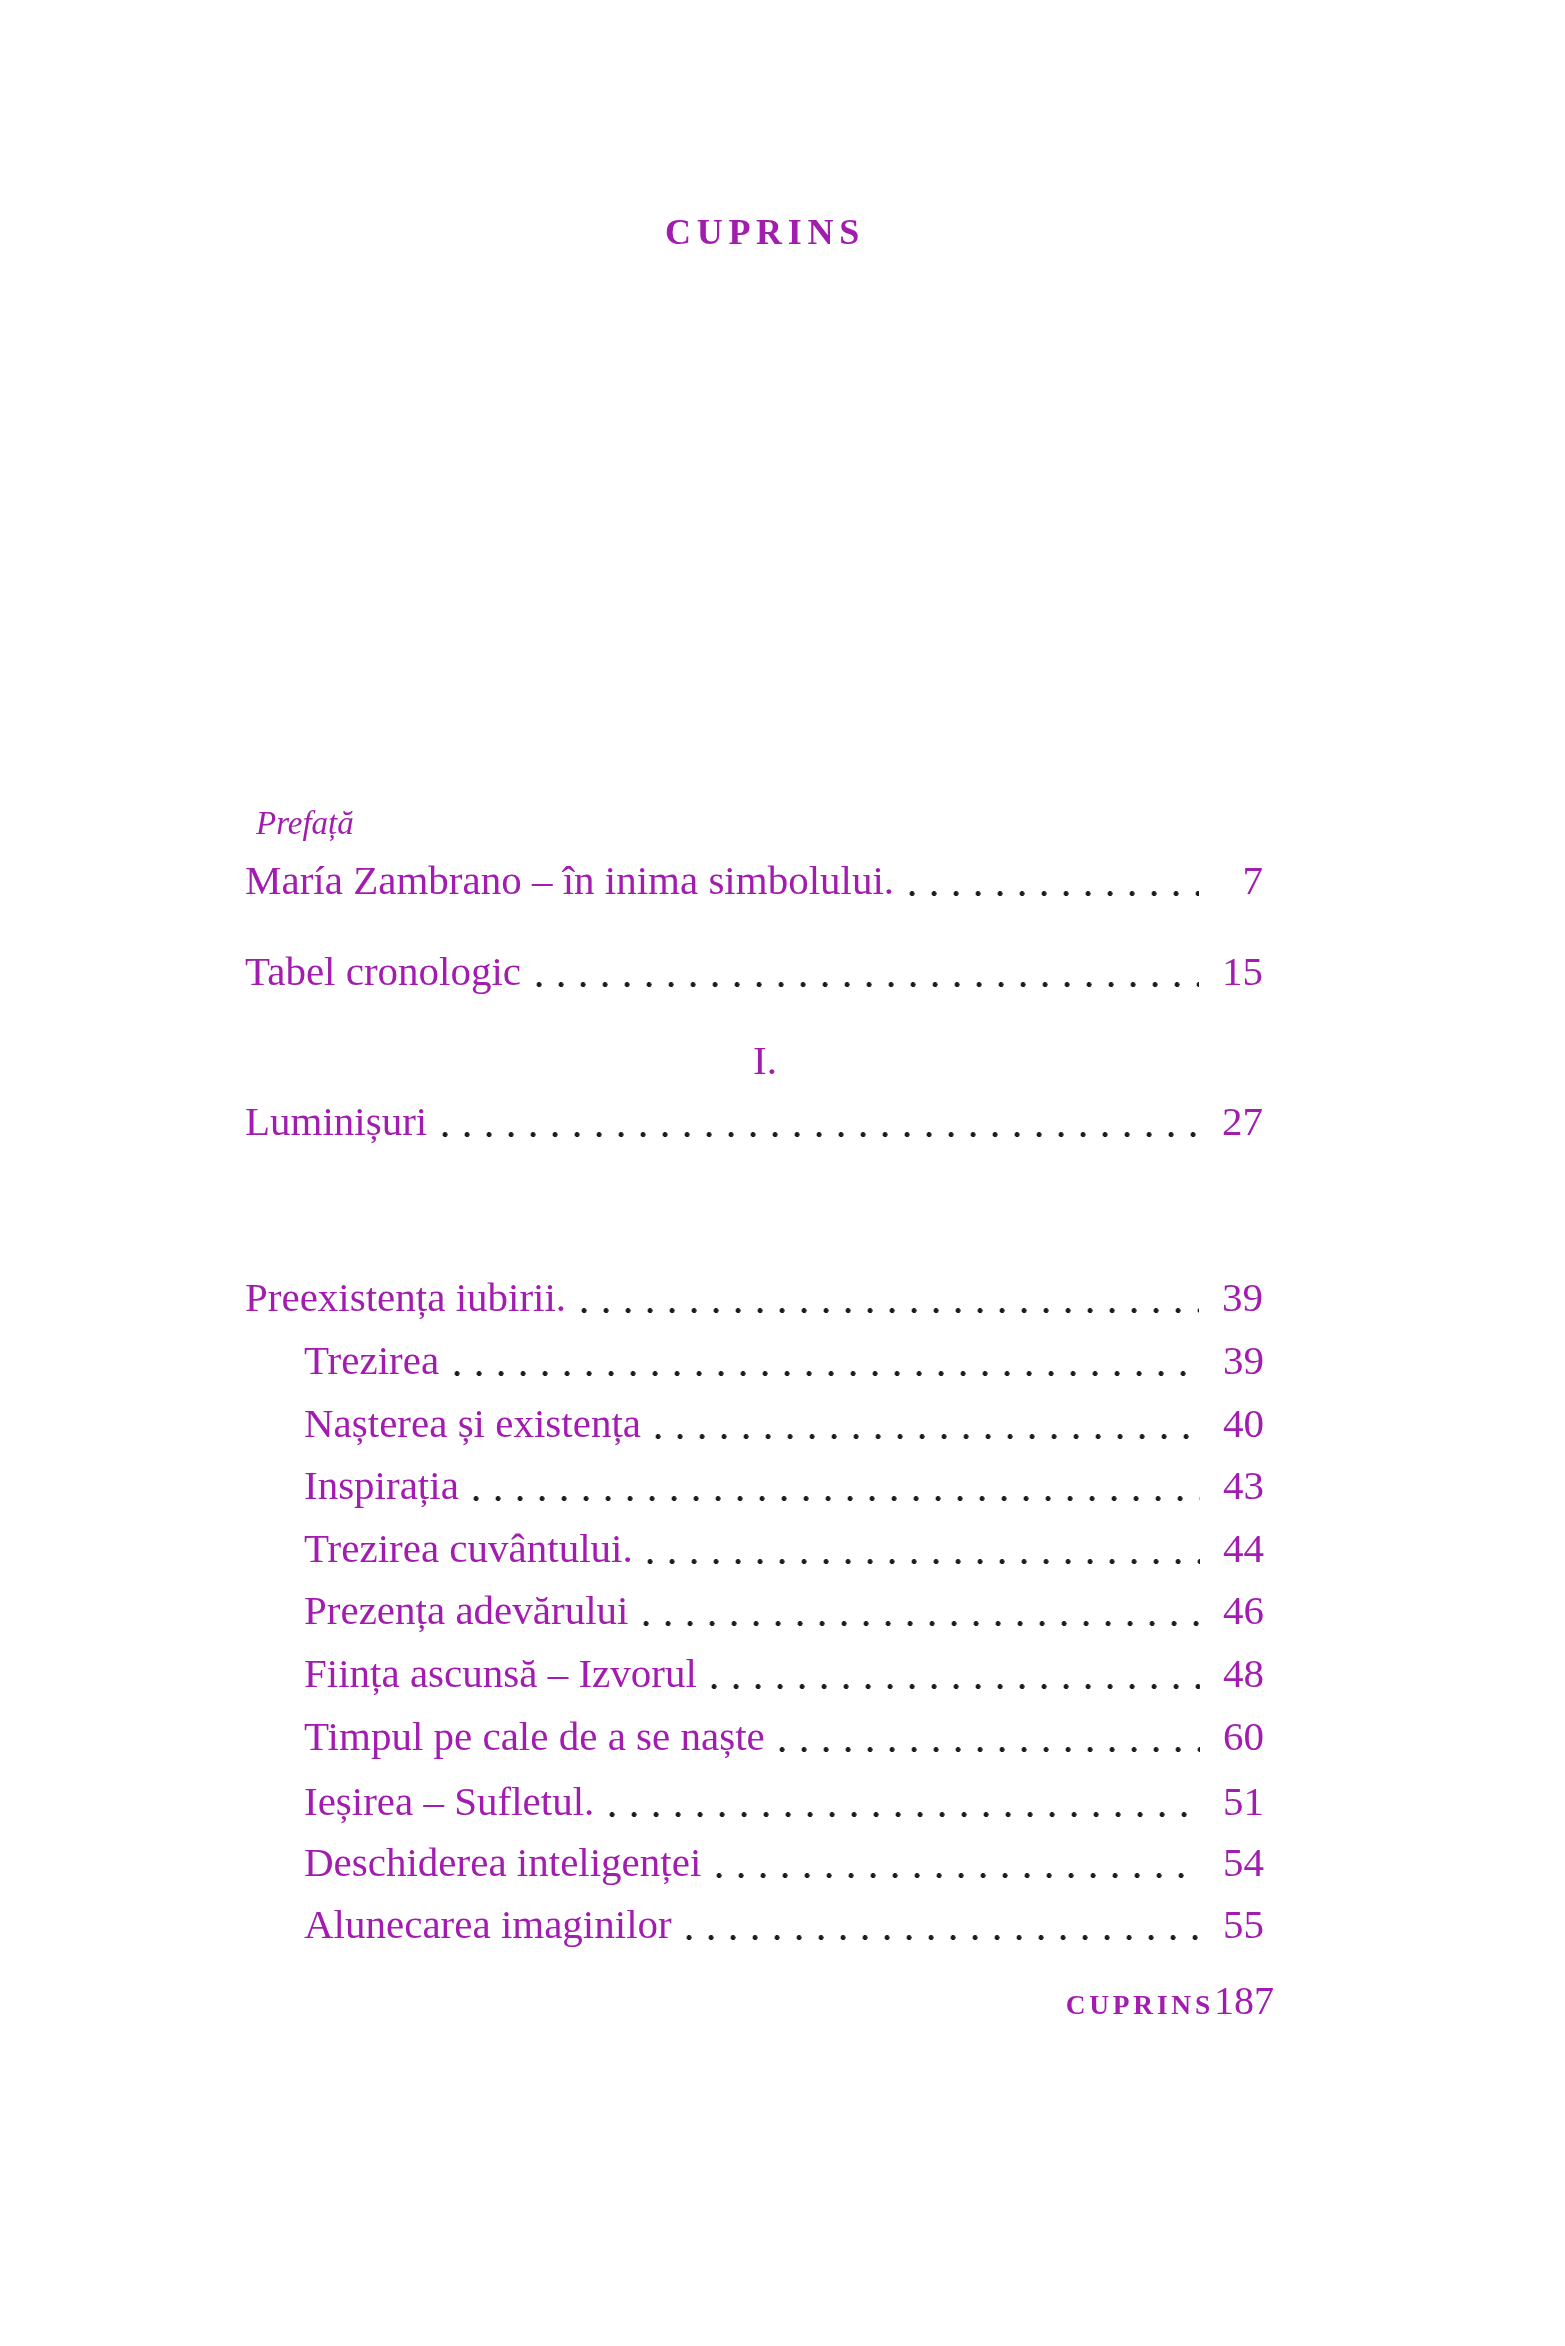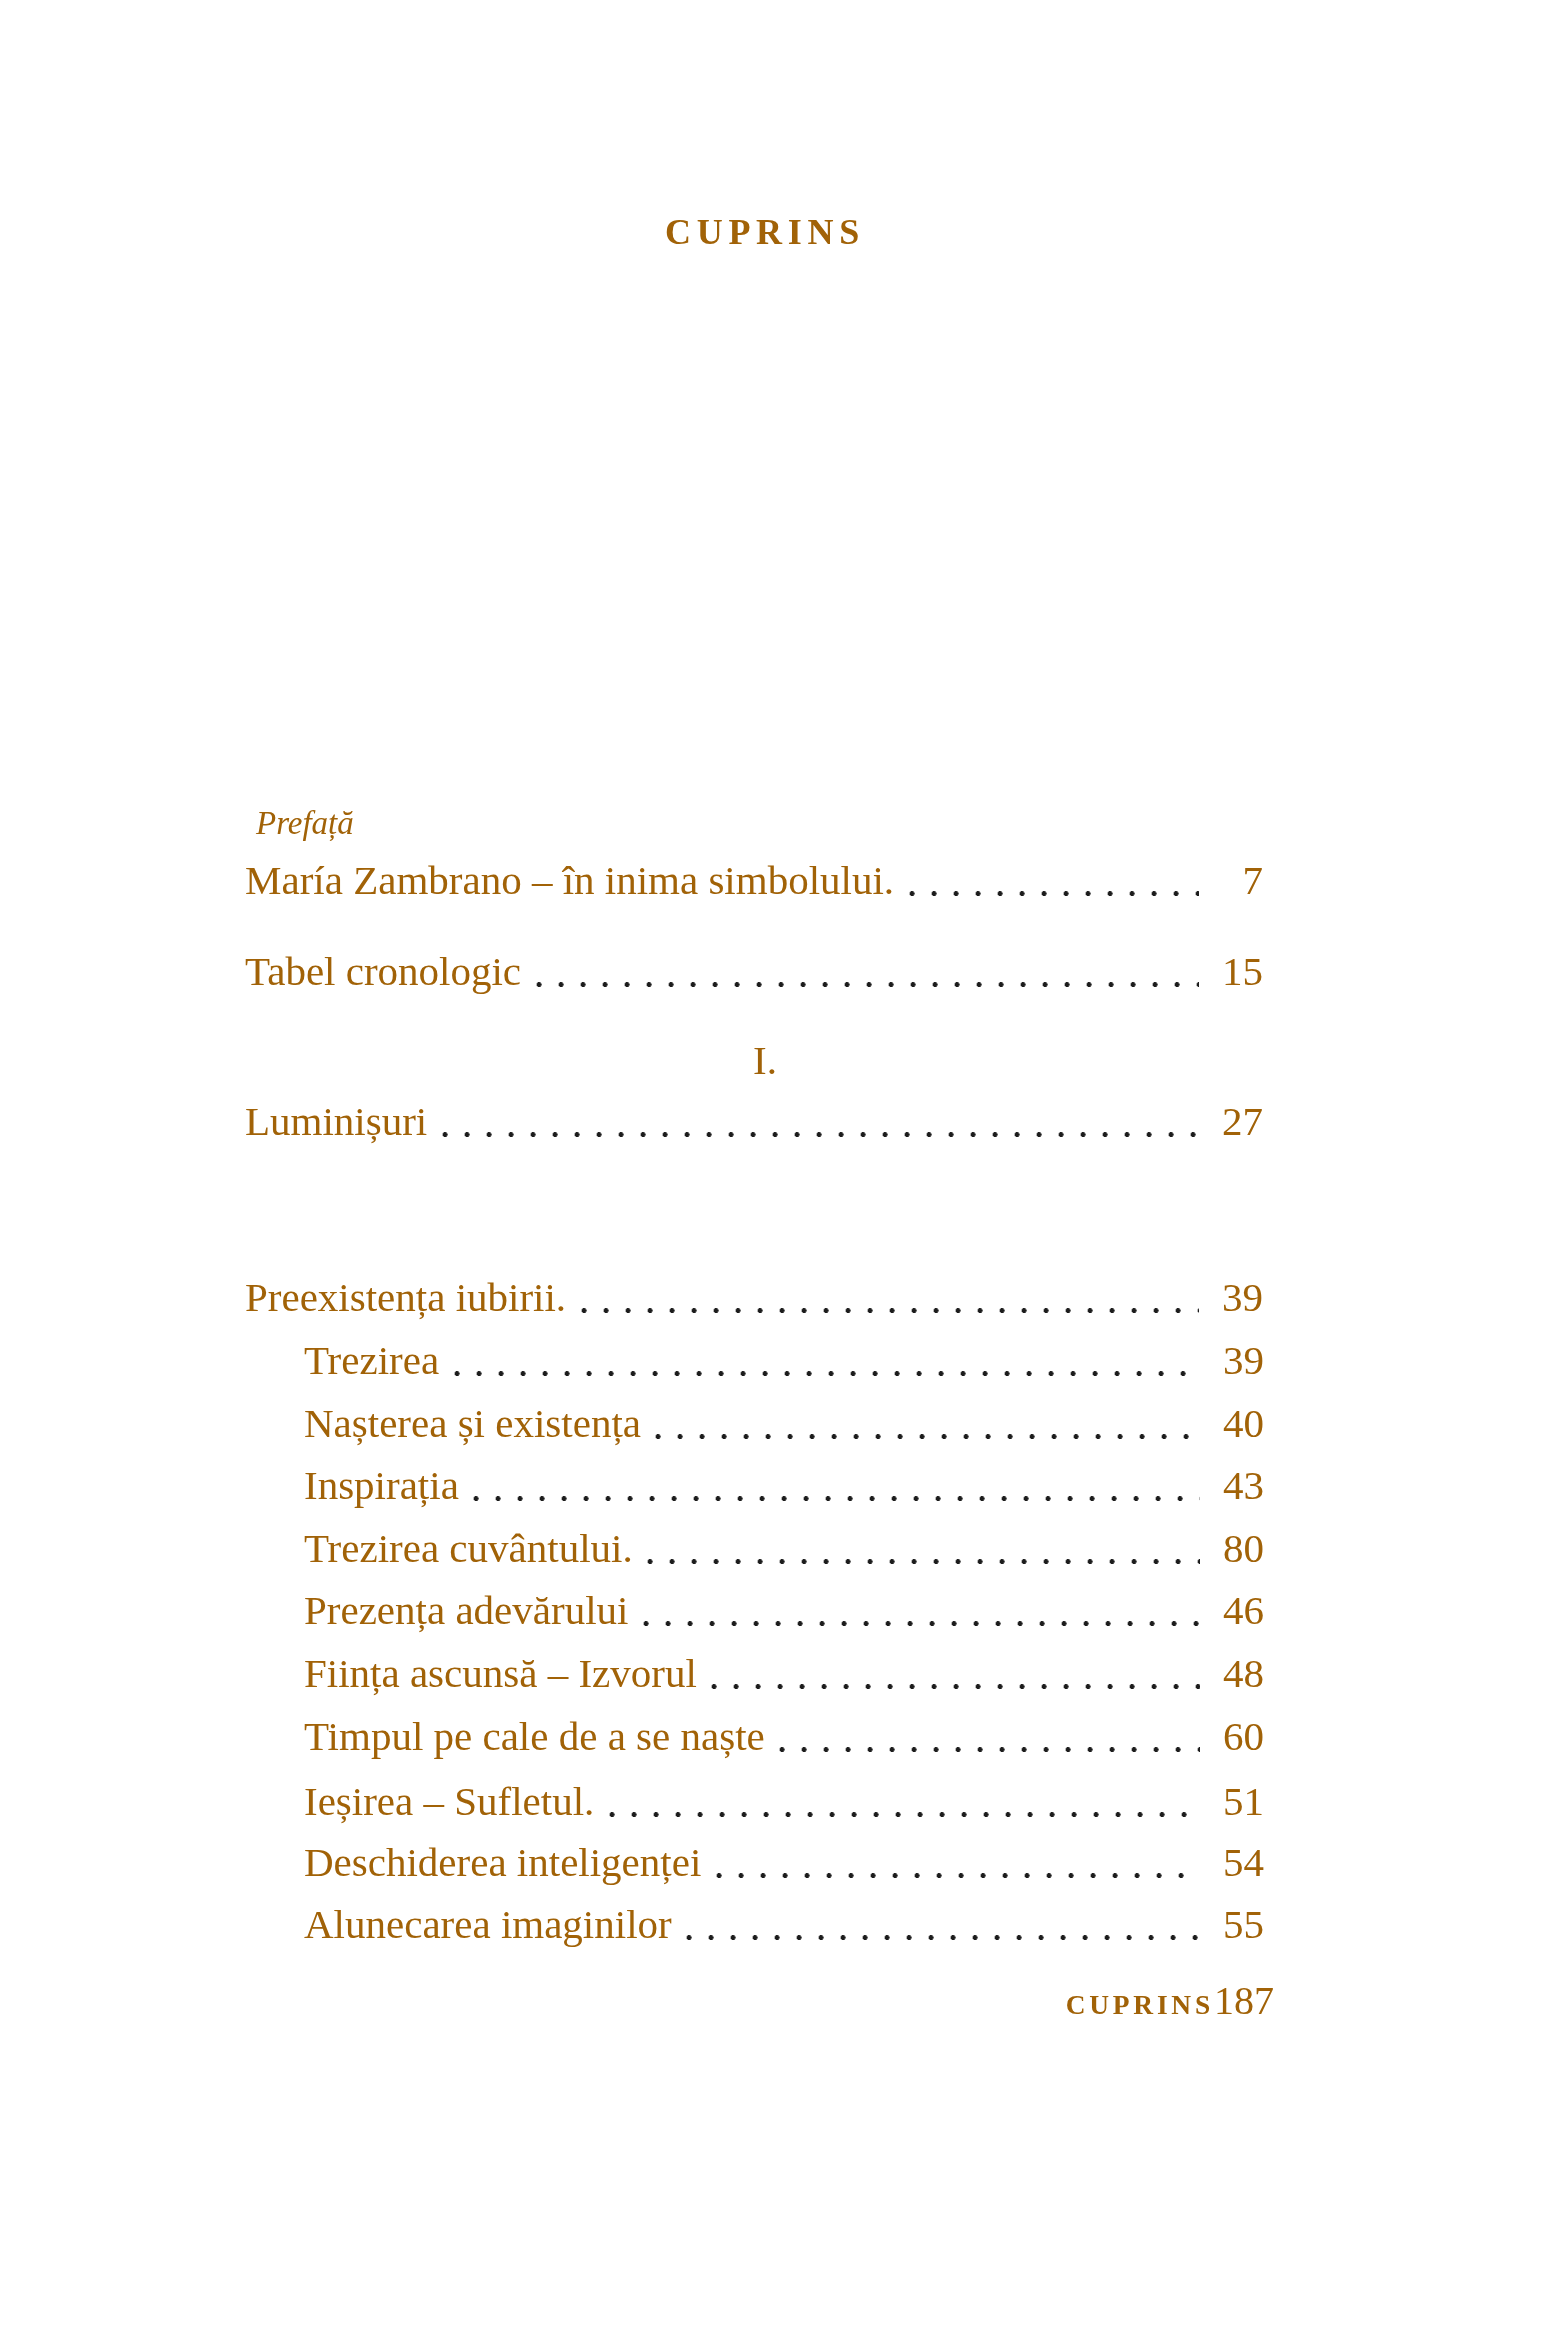--- a/index.html
+++ b/index.html
@@ -1,21 +1,21 @@
 <!DOCTYPE html>
 <html style="font-size:15px"><head>
 <meta charset="utf-8">
 <style>
   html, body { margin: 0; padding: 0; background: #ffffff; }
   .page {
     position: relative;
     width: 1549px;
     height: 2347px;
     background: #ffffff;
-    color: #a16207;
+    color: #a21caf;
     font-family: "Liberation Serif", "DejaVu Serif", serif;
     overflow: hidden;
   }
   .book-title {
     position: absolute;
     left: 256px;
     width: 1018px;
     top: 210px;
     text-align: center;
     font-size: 36px;
@@ -137,21 +137,21 @@
 
   <div class="row sub" style="top:1460px">
     <span class="label">Inspirația</span>
     <span class="leader"></span>
     <span class="page-num">43</span>
   </div>
 
   <div class="row sub" style="top:1523px">
     <span class="label">Trezirea cuvântului.</span>
     <span class="leader"></span>
-    <span class="page-num">80</span>
+    <span class="page-num">44</span>
   </div>
 
   <div class="row sub" style="top:1585px">
     <span class="label">Prezența adevărului</span>
     <span class="leader"></span>
     <span class="page-num">46</span>
   </div>
 
   <div class="row sub" style="top:1648px">
     <span class="label">Ființa ascunsă – Izvorul</span>

